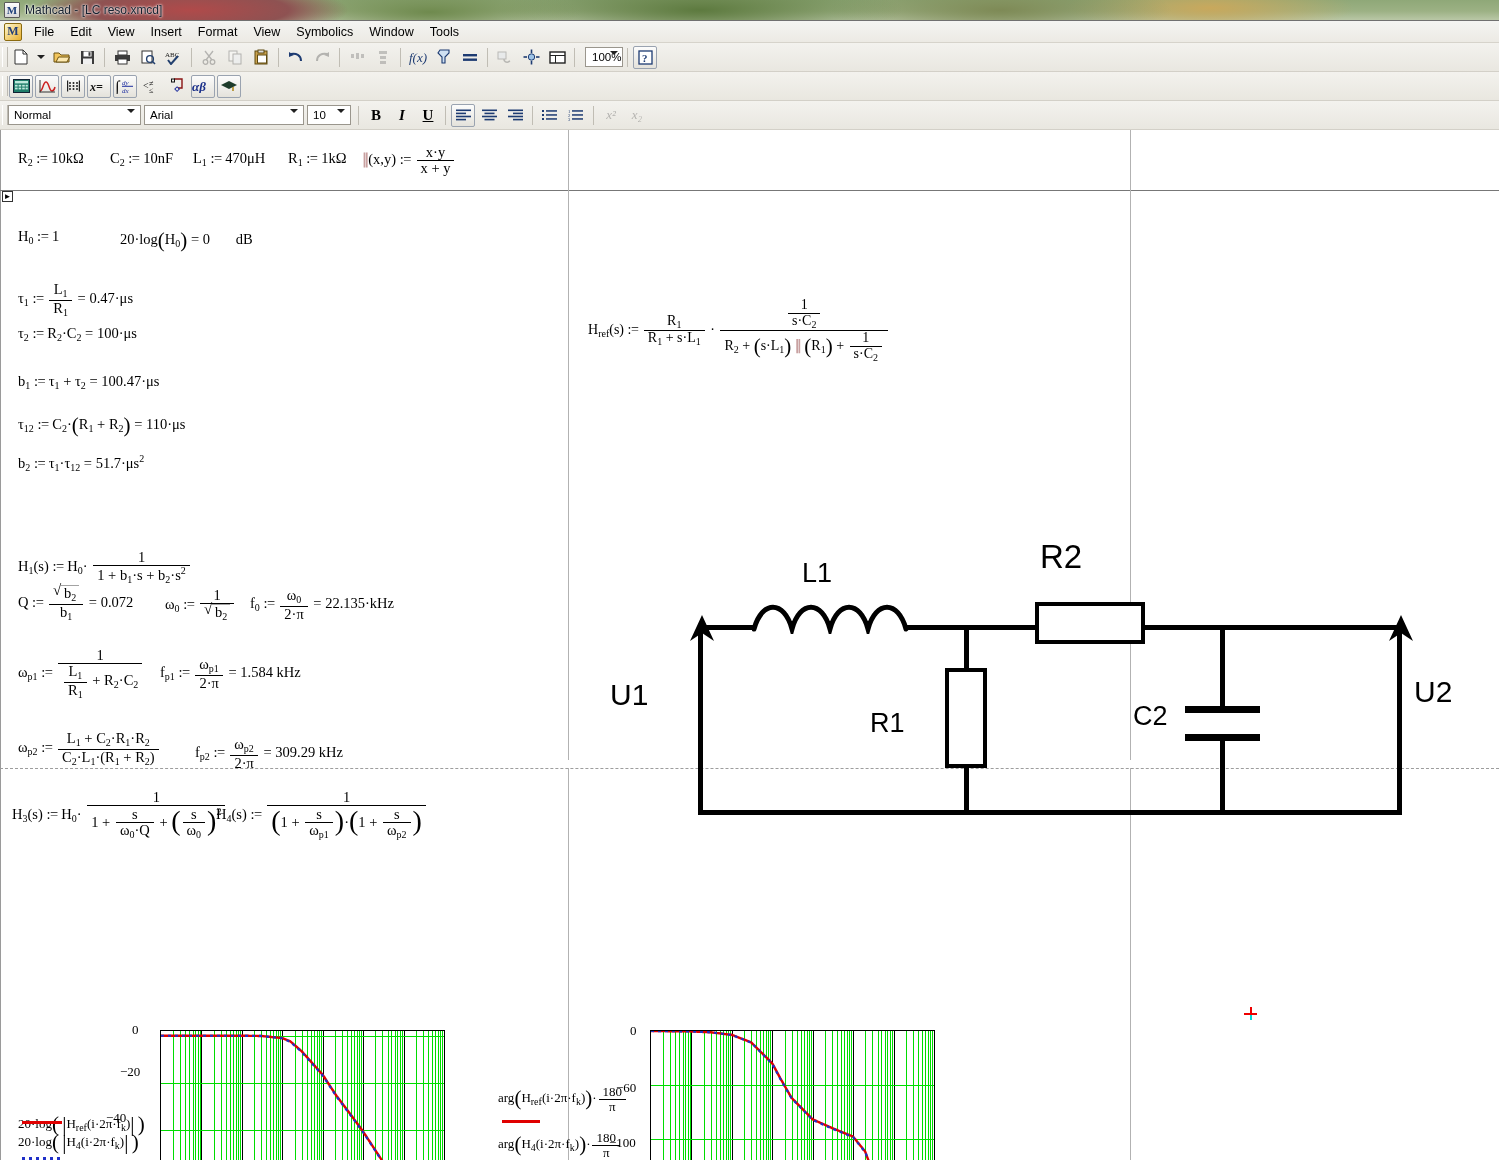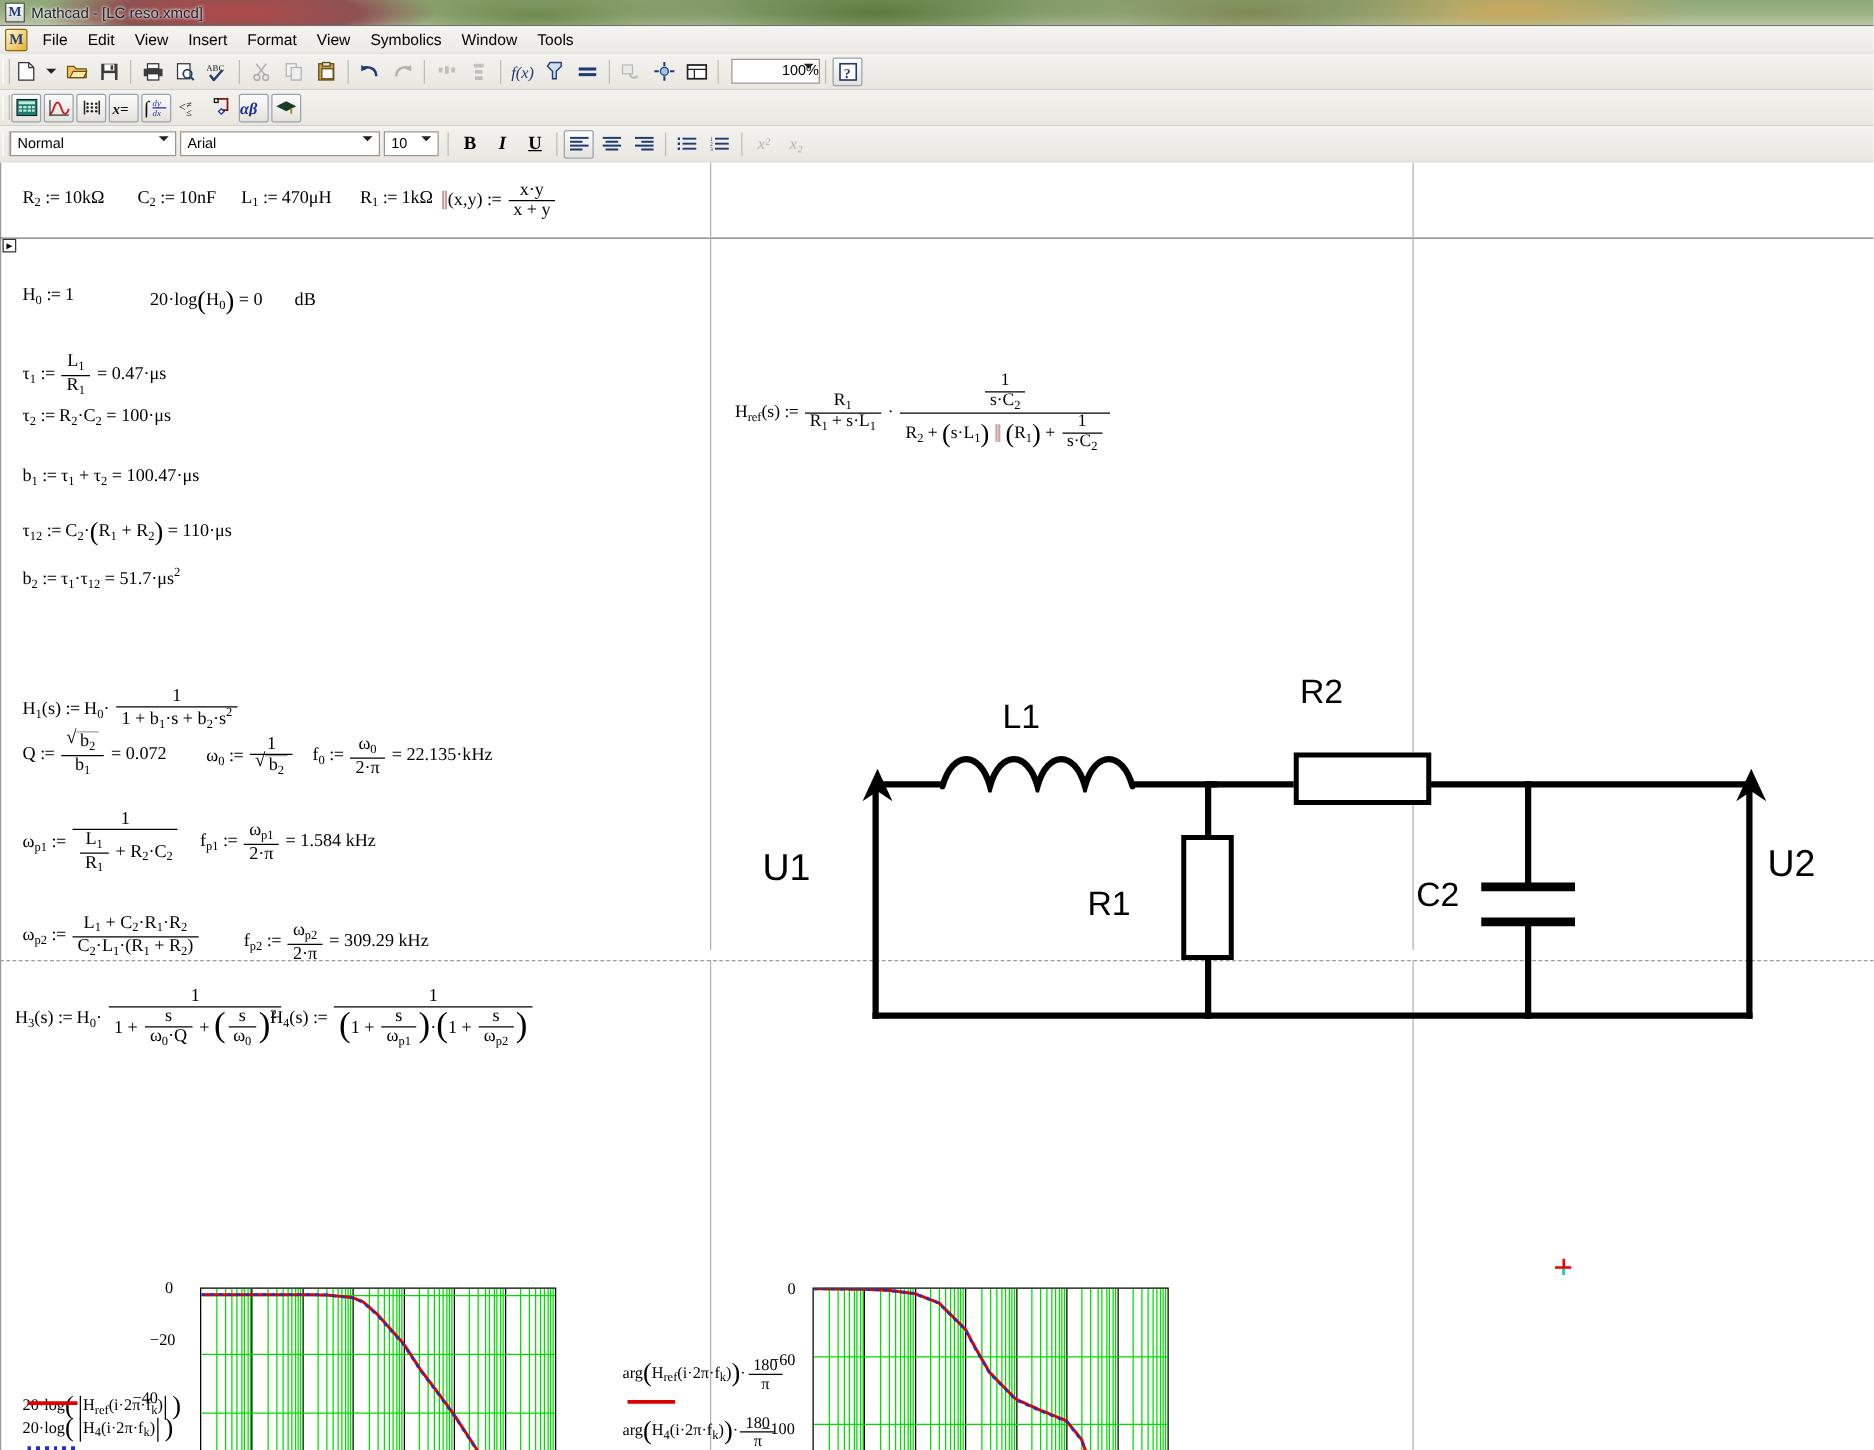--- a/index.html
+++ b/index.html
@@ -70,24 +70,24 @@
     display:flex; align-items:center; justify-content:center;
     border:1px solid transparent; border-radius:2px;
     font-size:13px; color:#23406e; cursor:default; position:relative;
   }
   .tbtn.framed { border:1px solid #9aa3b0; background:linear-gradient(#fcfcfc,#e4e2db); }
   .tbtn.disabled { opacity:.38; }
   .tsep { width:1px; height:19px; background:#c0bdb4; margin:0 4px; }
   .tb-left-grip { width:6px; height:20px; margin-left:2px; border-left:1px solid #fff; border-right:1px solid #bdbab2; }
 
   .zoombox {
-    width:71px; height:20px; margin-left:6px;
+    width:38px; height:20px; margin-left:6px;
     border:1px solid #9a968d; background:#fff;
     display:flex; align-items:center; font-size:11.5px; color:#000;
-    padding-left:6px; position:relative;justify-content:flex-end;
+    padding-left:6px; position:relative;
   }
   .zoombox .arrow { position:absolute; right:4px; top:7px; }
   .caret-dn { width:0;height:0;border-left:4px solid transparent;border-right:4px solid transparent;border-top:4px solid #202020; }
 
   .combo {
     height:20px; border:1px solid #9a968d; background:#fff;
     display:flex; align-items:center; font-size:11.5px; color:#000;
     padding-left:5px; position:relative; margin-right:3px;
   }
   .combo .arrow { position:absolute; right:5px; top:7px; }
@@ -523,21 +523,21 @@
     </div>
     <div class="mexp" style="left:110px; top:21px;">
       C<span class="sub">2</span> <span class="assign">:=</span> <span>10nF</span>
     </div>
     <div class="mexp" style="left:193px; top:21px;">
       L<span class="sub">1</span> <span class="assign">:=</span> <span>470μH</span>
     </div>
     <div class="mexp" style="left:288px; top:21px;">
       R<span class="sub">1</span> <span class="assign">:=</span> <span>1kΩ</span>
     </div>
-    <div class="mexp" style="left:352px; top:15px;">
+    <div class="mexp" style="left:362px; top:15px;">
       <span class="paraop">∥</span><span>(x,y)</span> <span class="assign">:=</span>
       <span class="frac"><span class="num">x·y</span><span class="den">x + y</span></span>
     </div>
 
     <div class="mexp" style="left:18px; top:99px;">
       H<span class="sub">0</span> <span class="assign">:=</span> 1
     </div>
     <div class="mexp" style="left:120px; top:99px;">
       20·log<span class="pbig">(</span>H<span class="sub">0</span><span class="pbig">)</span> = <span>0</span>
       <span style="margin-left:22px;">dB</span>
@@ -653,21 +653,21 @@
 
       <div class="wire" style="left:274px; top:205px; width:5px; height:44px;"></div>
 
       <div class="cbox" style="left:255px; top:248px; width:42px; height:100px;"></div>
       <div class="clabel" style="left:180px; top:288px; font-size:27px;">R1</div>
       <div class="wire" style="left:274px; top:344px; width:5px; height:51px;"></div>
 
       <div class="wire" style="left:276px; top:205px; width:70px; height:5px;"></div>
 
       <div class="cbox" style="left:345px; top:182px; width:110px; height:42px;"></div>
-      <div class="clabel" style="left:350px; top:118px; font-size:27px;">R2</div>
+      <div class="clabel" style="left:350px; top:118px; font-size:33px;">R2</div>
 
       <div class="wire" style="left:452px; top:205px; width:262px; height:5px;"></div>
 
       <div class="wire" style="left:530px; top:205px; width:5px; height:82px;"></div>
       <div class="capplate" style="left:495px; top:286px; width:75px; height:7px;"></div>
       <div class="capplate" style="left:495px; top:314px; width:75px; height:7px;"></div>
       <div class="wire" style="left:530px; top:320px; width:5px; height:75px;"></div>
       <div class="clabel" style="left:443px; top:281px; font-size:27px;">C2</div>
 
       <div class="wire" style="left:707px; top:212px; width:5px; height:183px;"></div>

